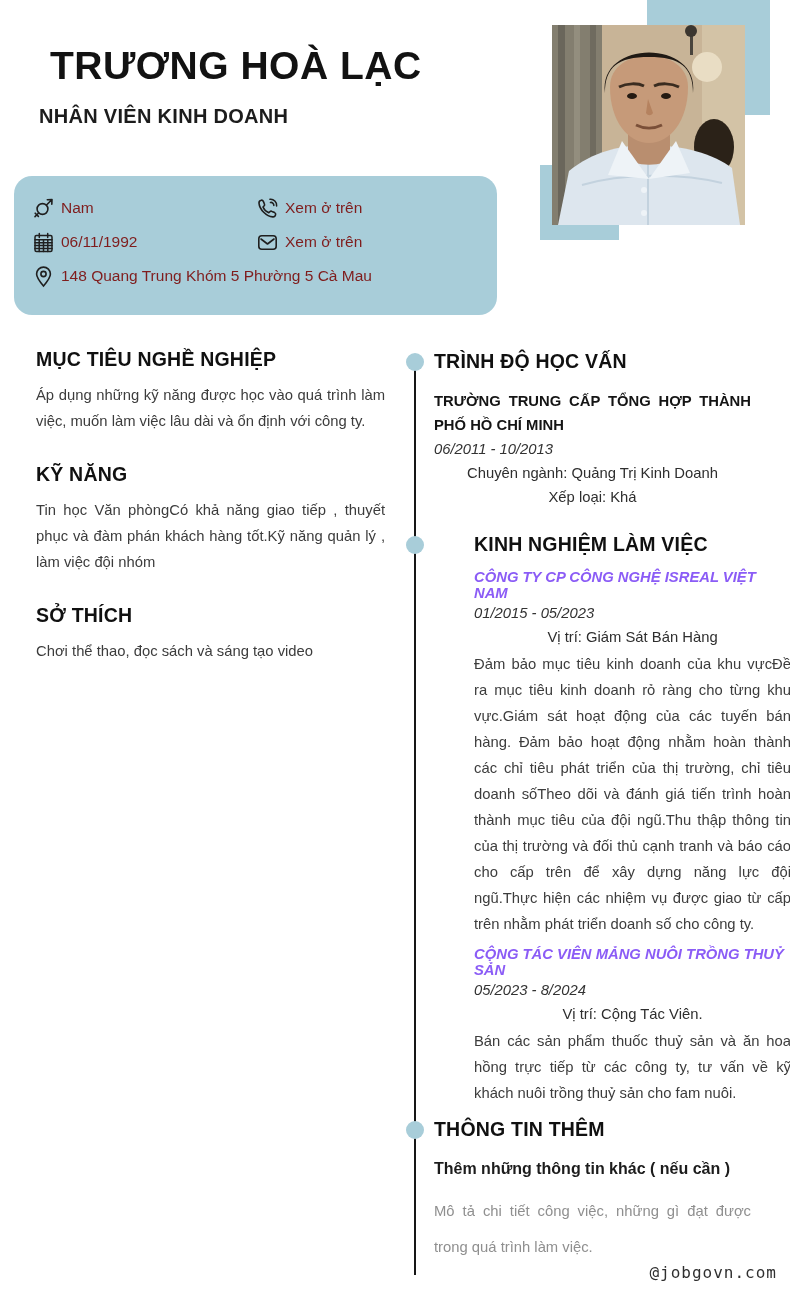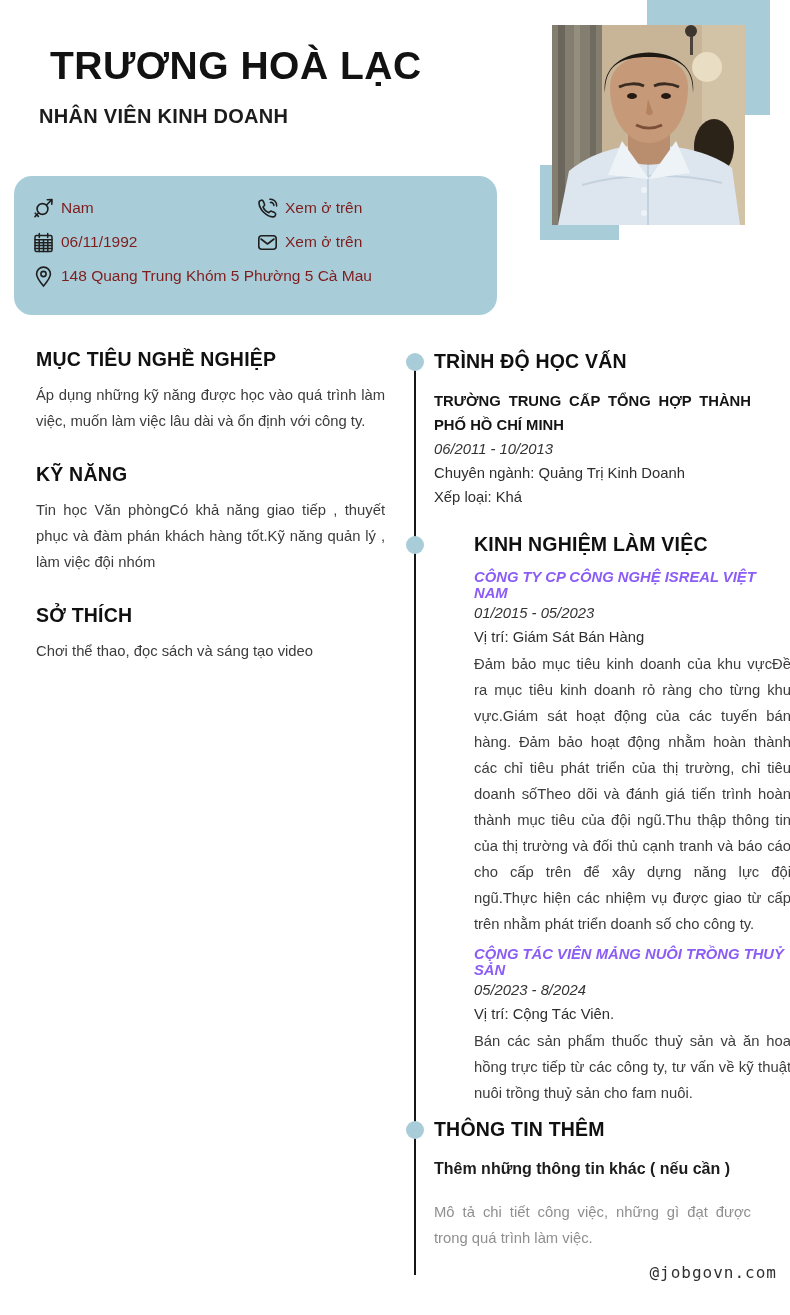--- a/index.html
+++ b/index.html
@@ -48,26 +48,26 @@
   .v-line { position:absolute; left:414px; top:362px; width:2px; height:913px; background:#161616; }
   .dot { position:absolute; left:406px; width:18px; height:18px; border-radius:50%; background:#a8cdd9; }
   .dot1 { top:353px; } .dot2 { top:536px; } .dot3 { top:1121px; }
 
   .r-sec { position:absolute; left:434px; width:317px; }
   .r-sec h2 { font-size:19.5px; color:#101010; letter-spacing:0.2px; }
   .sec-edu { top:350px; } .sec-exp { top:533px;margin-left:40px; } .sec-add { top:1118px; }
 
   .school { margin-top:16px; font-size:14.8px; font-weight:bold; color:#141414; line-height:24px; text-align:justify; }
   .period { font-size:14.8px; font-style:italic; color:#333333; line-height:24px; }
-  .rline  { font-size:14.8px; color:#2e2e2e; line-height:24px; }
+  .rline  { font-size:14.8px; color:#2e2e2e; line-height:24px;text-align:center; }
   .rdesc  { font-size:14.8px; color:#3c3c3c; line-height:26px; text-align:justify; margin-top:2px; }
   .company { margin-top:13px; font-size:14.8px; font-weight:bold; color:#8b5cf6; line-height:16px;font-style:italic; }
   .job2 .company { margin-top:9px; }
   .add-label { margin-top:16px; font-size:16px; font-weight:bold; color:#1c1c1c; line-height:24px; }
-  .add-placeholder { margin-top:18px; font-size:14.8px; color:#8f8f8f; line-height:26px; text-align:justify; }
+  .add-placeholder { margin-top:12px; font-size:14.8px; color:#8f8f8f; line-height:36px; text-align:justify; }
 
   
   .watermark {
     position:absolute; right:13px; top:1263px;
     font-family:"DejaVu Sans Mono", monospace; font-size:16px; color:#303030; letter-spacing:1px;
   }
 </style>
 </head>
 <body>
 
@@ -201,21 +201,21 @@
     <div class="job job1">
       <div class="company">CÔNG TY CP CÔNG NGHỆ ISREAL VIỆT NAM</div>
       <div class="period">01/2015 - 05/2023</div>
       <div class="rline">Vị trí: Giám Sát Bán Hàng</div>
       <div class="rdesc">Đảm bảo mục tiêu kinh doanh của khu vựcĐề ra mục tiêu kinh doanh rỏ ràng cho từng khu vực.Giám sát hoạt động của các tuyến bán hàng. Đảm bảo hoạt động nhằm hoàn thành các chỉ tiêu phát triển của thị trường, chỉ tiêu doanh sốTheo dõi và đánh giá tiến trình hoàn thành mục tiêu của đội ngũ.Thu thập thông tin của thị trường và đối thủ cạnh tranh và báo cáo cho cấp trên để xây dựng năng lực đội ngũ.Thực hiện các nhiệm vụ được giao từ cấp trên nhằm phát triển doanh số cho công ty.</div>
     </div>
     <div class="job job2">
       <div class="company">CỘNG TÁC VIÊN MẢNG  NUÔI TRỒNG THUỶ SẢN</div>
       <div class="period">05/2023 - 8/2024</div>
       <div class="rline">Vị trí: Cộng Tác Viên.</div>
-      <div class="rdesc">Bán các sản phẩm thuốc thuỷ sản và ăn hoa hồng trực tiếp từ các công ty, tư vấn về kỹ thuật nuôi trồng thuỷ sản cho fam nuôi.</div>
+      <div class="rdesc">Bán các sản phẩm thuốc thuỷ sản và ăn hoa hồng trực tiếp từ các công ty, tư vấn về kỹ khách nuôi trồng thuỷ sản cho fam nuôi.</div>
     </div>
   </section>
 
   <section class="r-sec sec-add">
     <h2>THÔNG TIN THÊM</h2>
     <div class="add-label">Thêm những thông tin khác ( nếu cần )</div>
     <div class="add-placeholder">Mô tả chi tiết công việc, những gì đạt được trong quá trình làm việc.</div>
   </section>
 
   <div class="watermark">@jobgovn.com</div>

